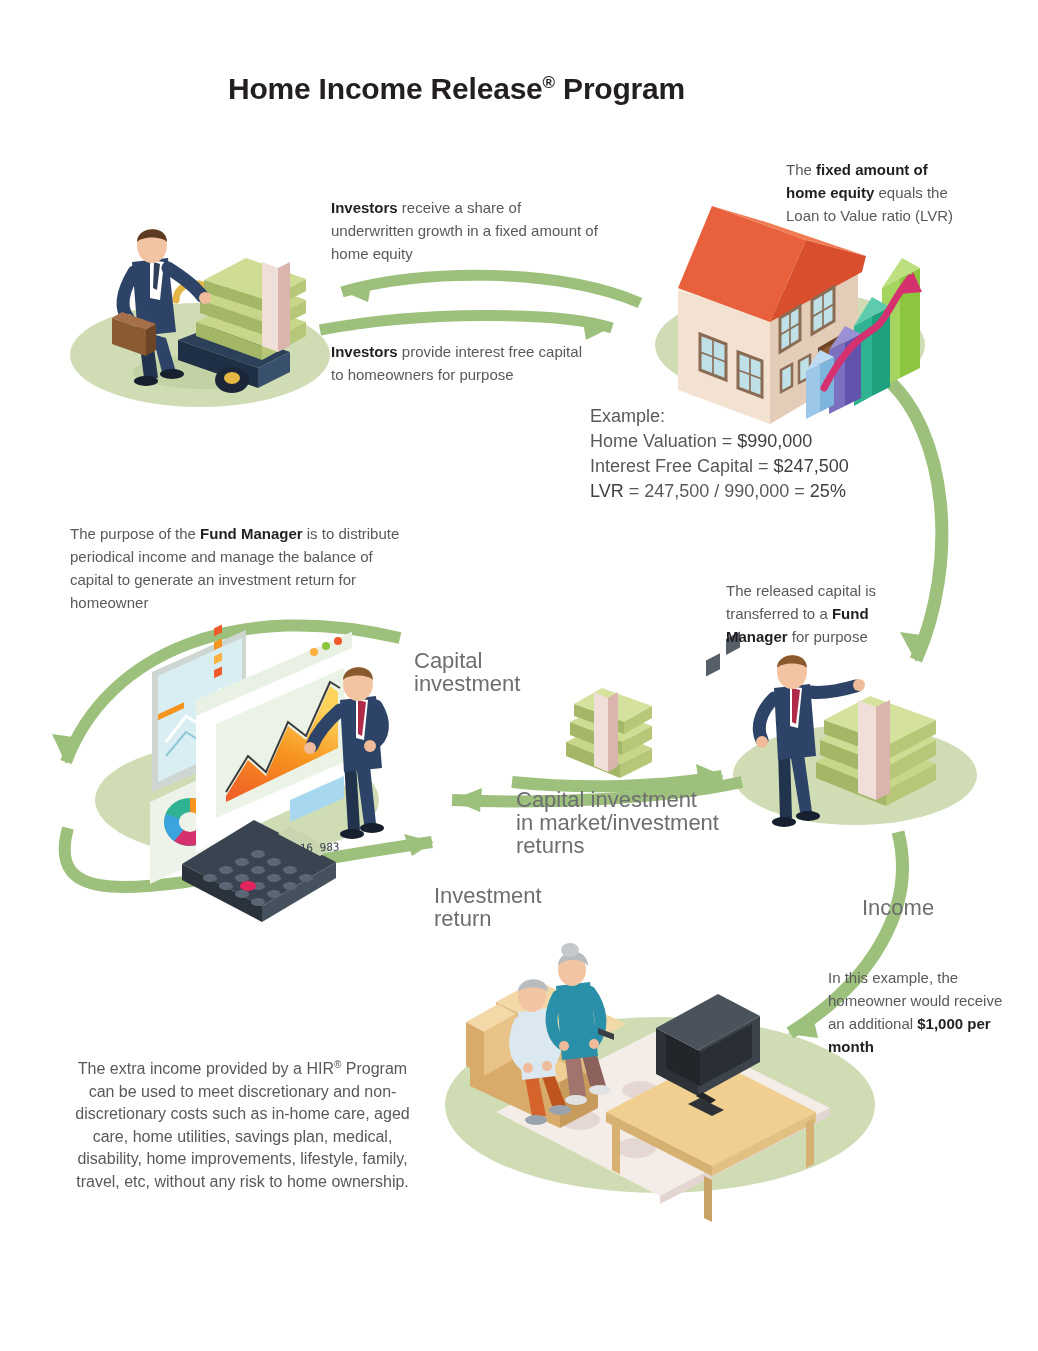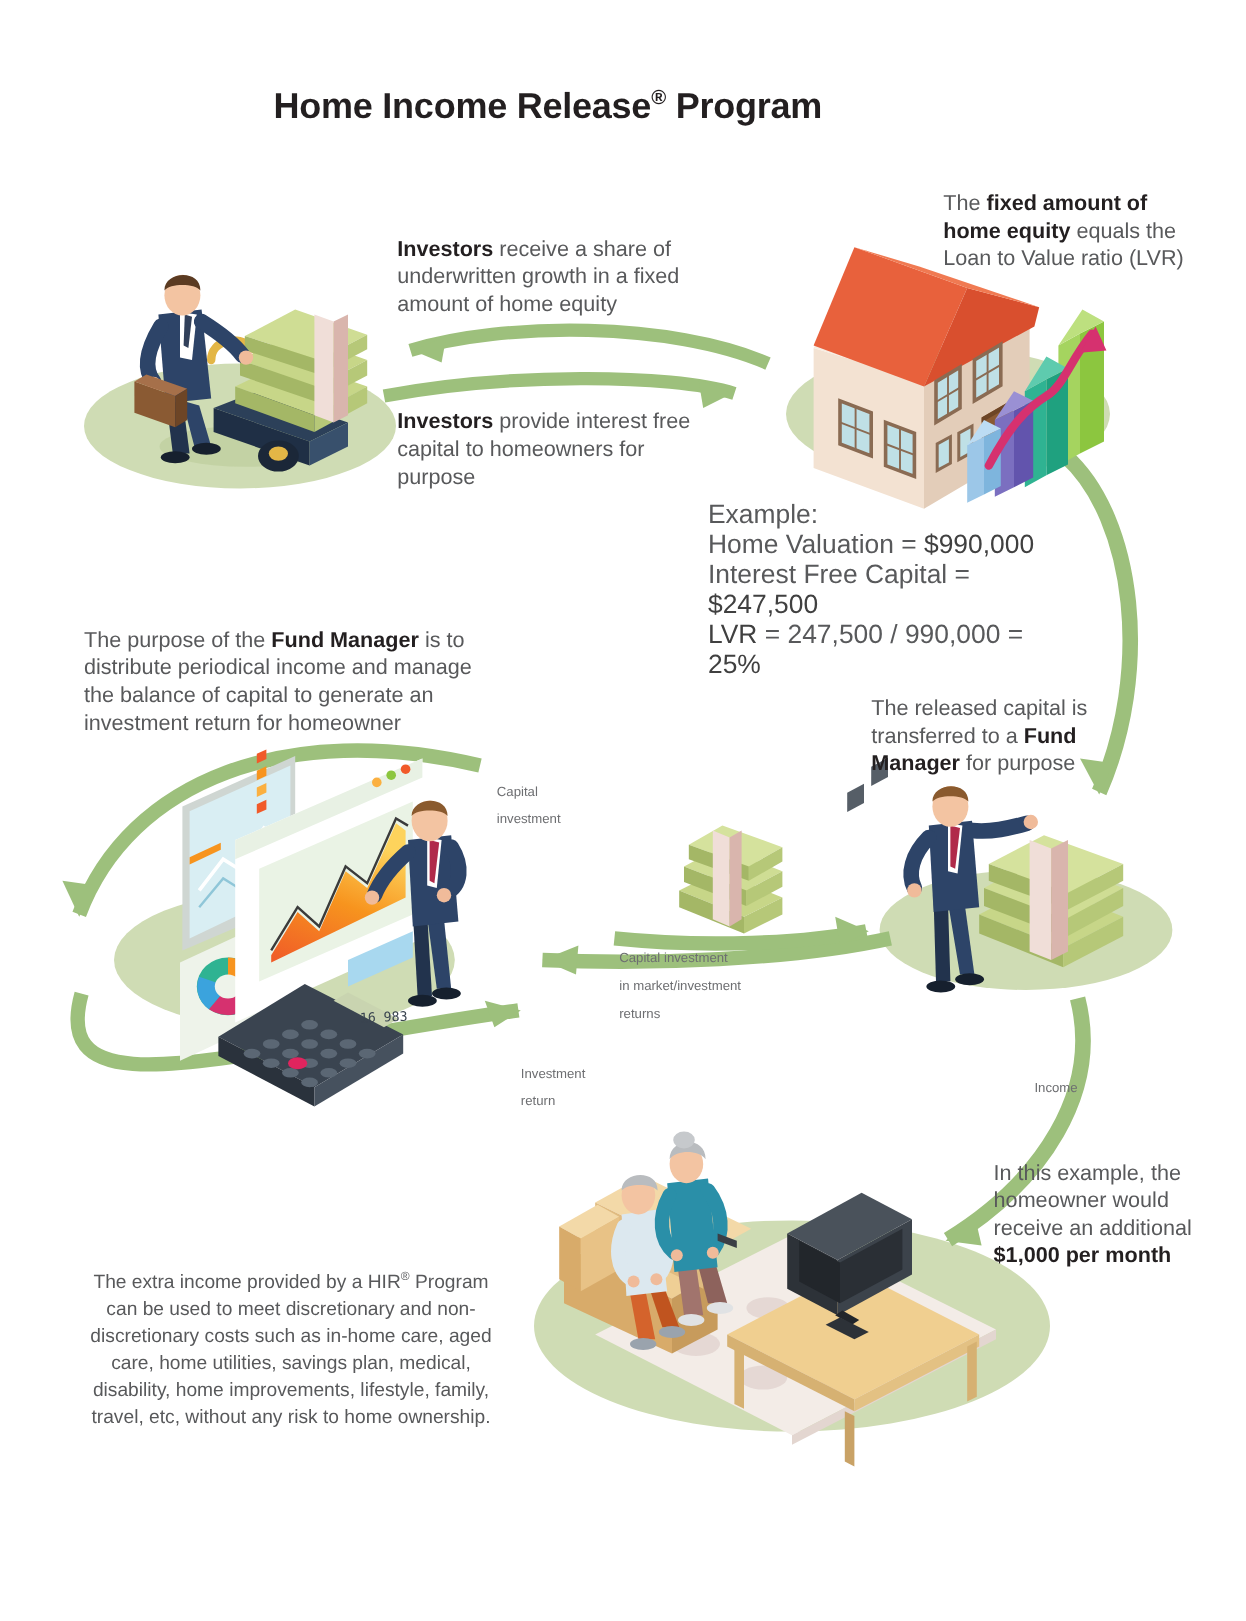--- a/index.html
+++ b/index.html
@@ -5,24 +5,24 @@
   html,body{margin:0;padding:0;background:#ffffff;}
   body{width:1038px;height:1351px;position:relative;overflow:hidden;
        font-family:"Liberation Sans","DejaVu Sans",sans-serif;color:#4a4a4a;}
   .stage{position:absolute;left:0;top:0;width:1038px;height:1351px;}
   .abs{position:absolute;}
 
   
   .title{position:absolute;left:0;top:72px;width:913px;text-align:center;
          font-size:30px;font-weight:bold;color:#231f20;letter-spacing:-0.2px;}
   .title sup{font-size:17px;vertical-align:super;font-weight:bold;}
-  .txt{position:absolute;font-size:18px;line-height:23px;color:#58595b;}
+  .txt{position:absolute;font-size:15px;line-height:23px;color:#58595b;}
   .txt b{color:#231f20;font-weight:bold;}
-  .lbl{position:absolute;font-size:11px;line-height:23px;color:#6d6e71;}
-  .ex{position:absolute;font-size:22px;line-height:25px;color:#58595b;margin-top:12px;}
+  .lbl{position:absolute;font-size:22px;line-height:23px;color:#6d6e71;}
+  .ex{position:absolute;font-size:18px;line-height:25px;color:#58595b;}
   .ex b{color:#404040;font-weight:normal;}
   .small{font-size:16px;line-height:22.5px;}
   sup.reg{font-size:10px;vertical-align:super;}
 </style>
 </head>
 <body>
 
 <div class="stage">
 
   <div class="title">

